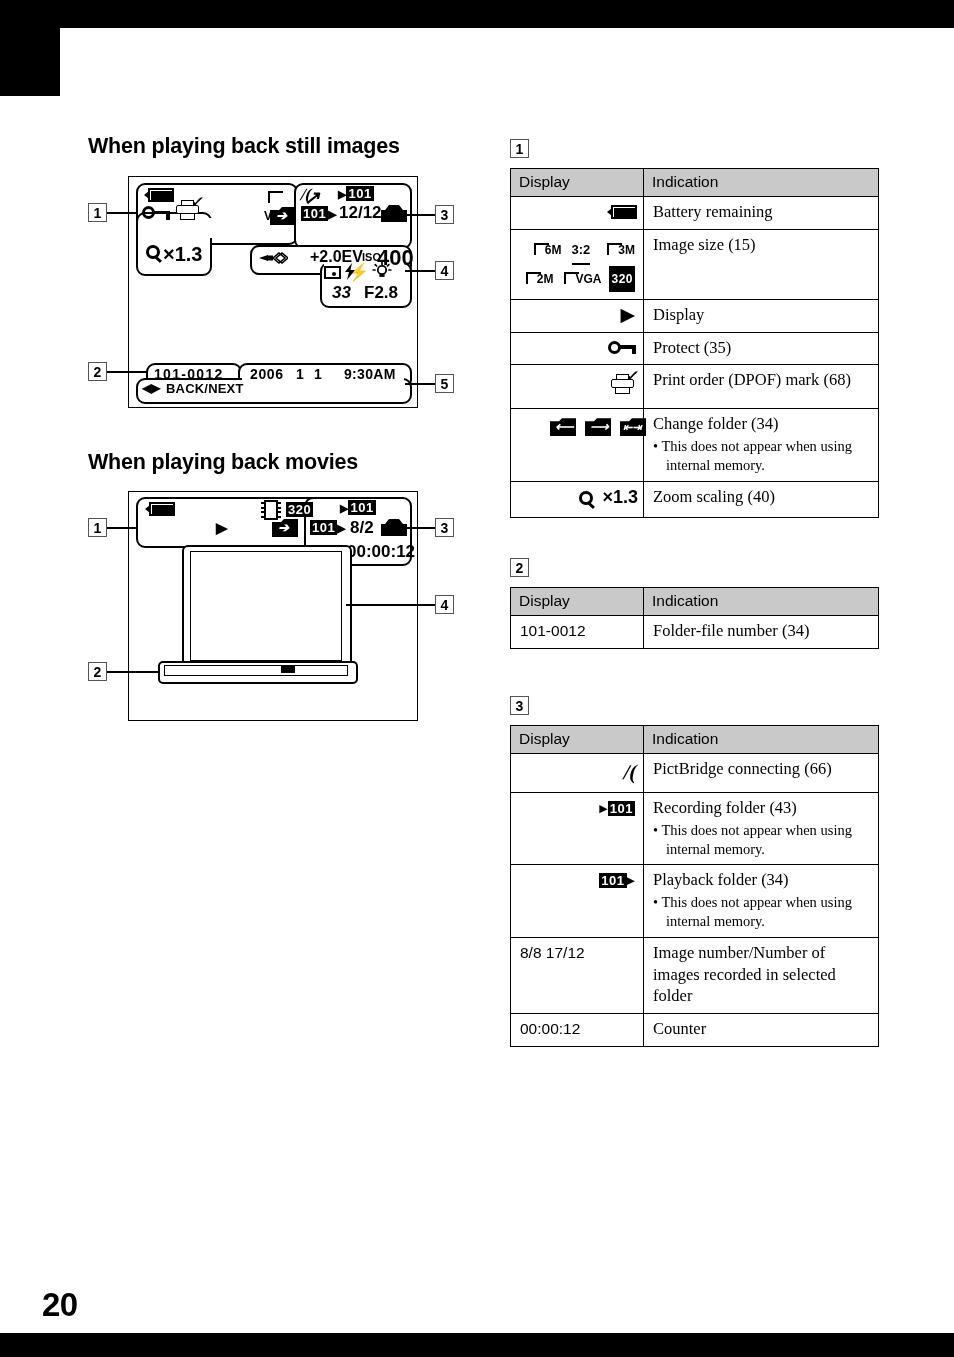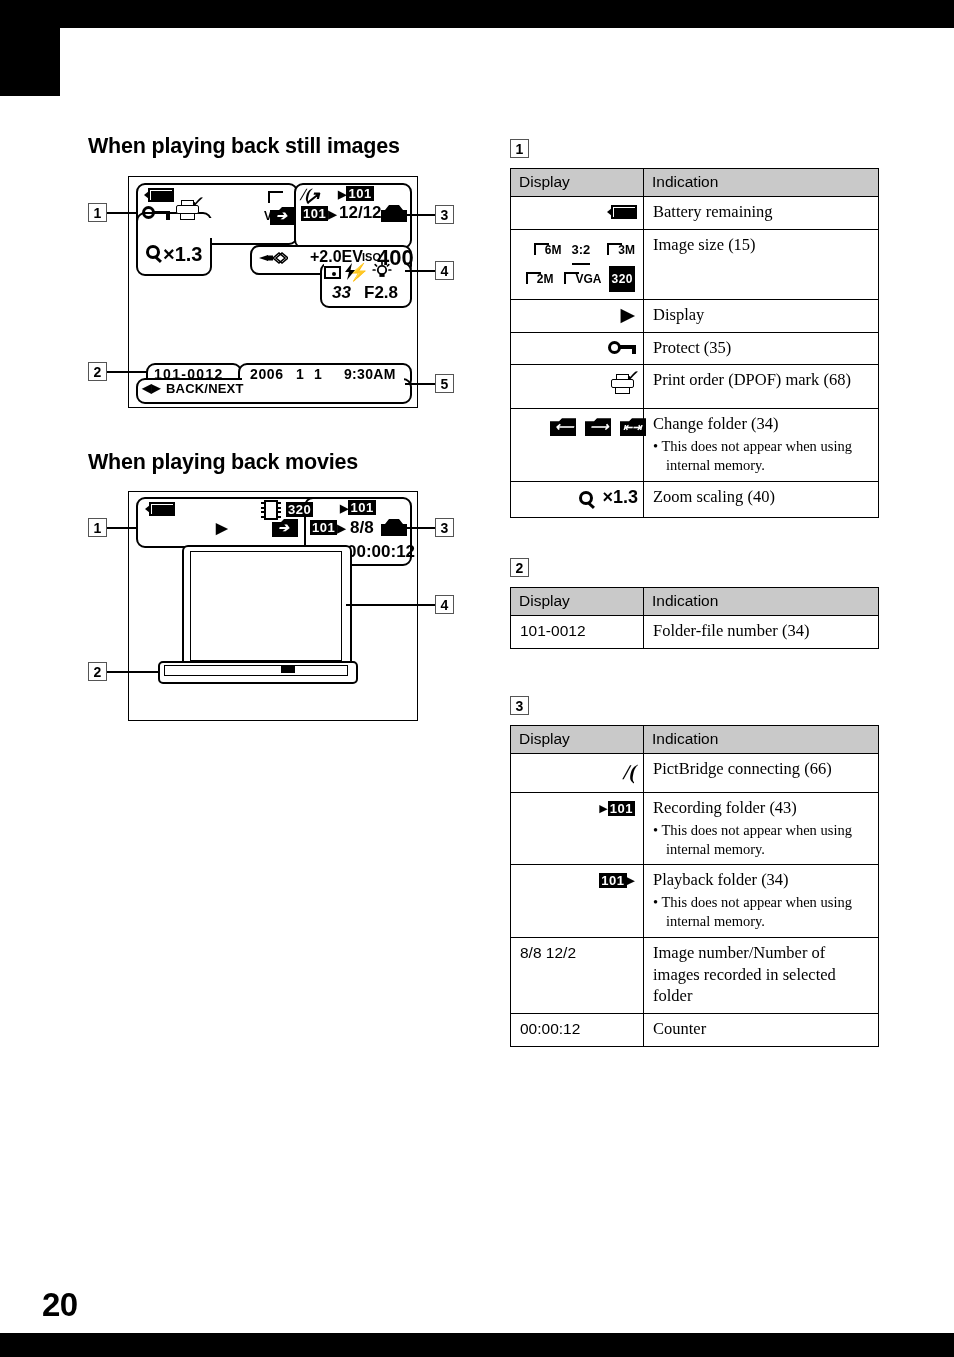--- a/index.html
+++ b/index.html
@@ -299,21 +299,21 @@
     <i class="sh"></i>
       <i class="ar" style="left:6px;">➔</i>
   </div>
 
   <div class="osd" style="left:340px;top:500px;font-size:13px;">
     <span style="font-size:11px;">▶</span><span class="inv">101</span>
   </div>
   <div class="osd" style="left:310px;top:520px;font-size:13px;">
     <span class="inv">101</span><span style="font-size:11px;">▶</span>
   </div>
-  <div class="osd" style="left:350px;top:518px;font-size:17px;">8/8</div>
+  <div class="osd" style="left:350px;top:518px;font-size:17px;">8/2</div>
   <div class="ico-mem" style="left:381px;top:519px;"></div>
   <div class="osd" style="left:347px;top:542px;font-size:17px;">00:00:12</div>
 
   <div style="position:absolute;left:182px;top:545px;width:166px;height:120px;
               border:2.2px solid #000;border-radius:6px;background:#fff;"></div>
   <div style="position:absolute;left:190px;top:551px;width:150px;height:108px;
               border:1.6px solid #000;background:#fff;"></div>
 
   <div style="position:absolute;left:158px;top:661px;width:196px;height:19px;
               border:2.2px solid #000;border-radius:5px;background:#fff;"></div>
@@ -481,21 +481,21 @@
     </td>
     <td class="ind">
       <span>Playback folder (34)</span>
       <span class="note">• This does not appear when using internal memory.</span>
     </td>
   </tr>
 
 
 
   <tr>
-    <td class="dtext">8/8 12/2</td>
+    <td class="dtext">8/8 17/12</td>
     <td class="ind">Image number/Number of images recorded in selected folder</td>
   </tr>
 
   <tr>
     <td class="dtext">00:00:12</td>
     <td class="ind">Counter</td>
   </tr>
 </tbody>
   </table>
 

